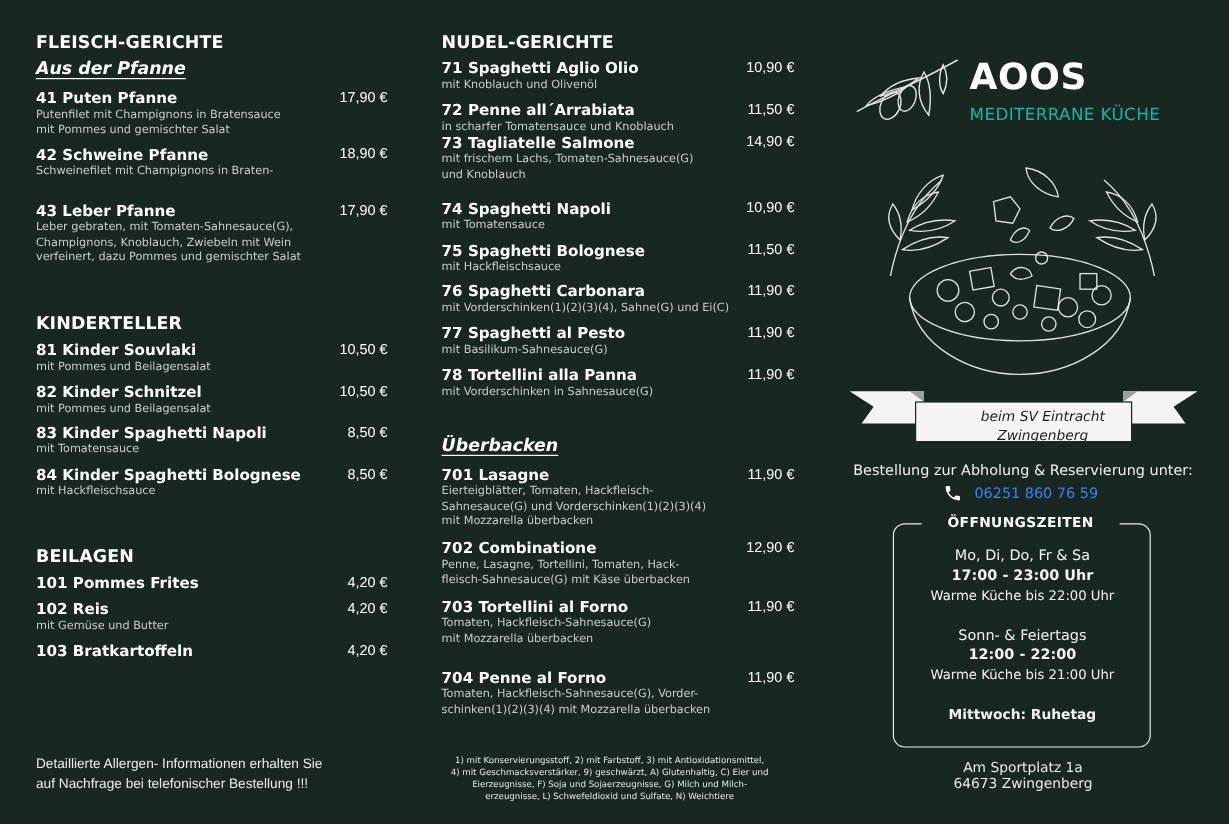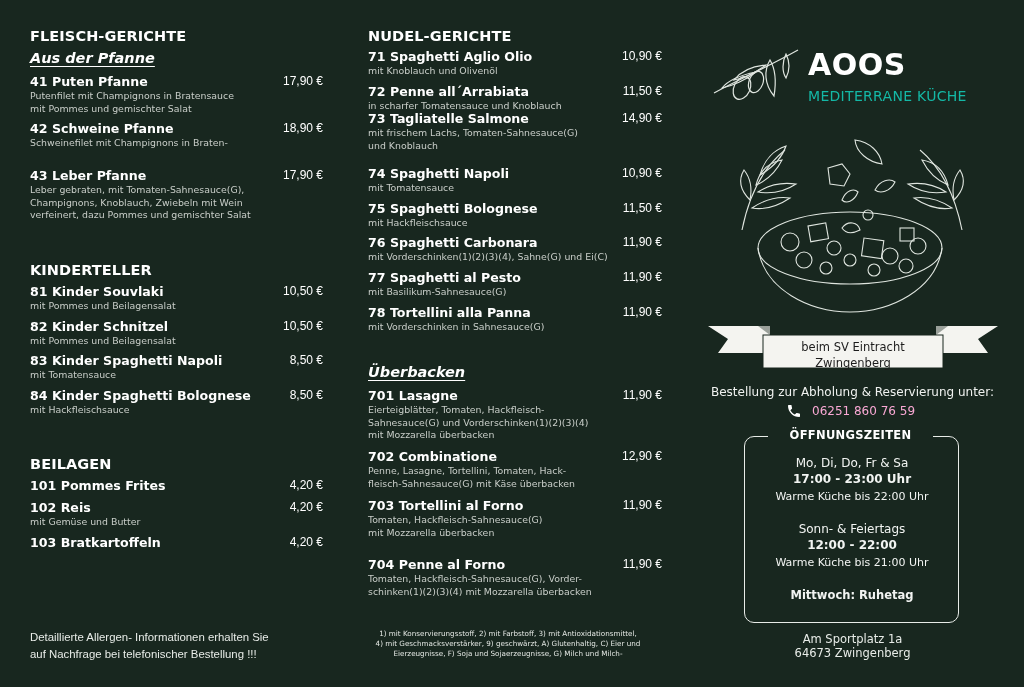--- a/index.html
+++ b/index.html
@@ -197,20 +197,21 @@
     <div class="item-name">704 Penne al Forno</div>
     <div class="item-price">11,90 €</div>
     <div class="item-desc">Tomaten, Hackfleisch-Sahnesauce(G), Vorder-</div>
     <div class="item-desc">schinken(1)(2)(3)(4) mit Mozzarella überbacken</div>
   </div>
 
   <div class="abs footnote" style="top:629px;left:-15px;width:310px;">
     <div>1) mit Konservierungsstoff, 2) mit Farbstoff, 3) mit Antioxidationsmittel,</div>
     <div>4) mit Geschmacksverstärker, 9) geschwärzt, A) Glutenhaltig, C) Eier und</div>
     <div>Eierzeugnisse, F) Soja und Sojaerzeugnisse, G) Milch und Milch-</div>
+    <div>erzeugnisse, L) Schwefeldioxid und Sulfate, N) Weichtiere</div>
   </div>
 </div>
 
 <div class="col col-right" style="height:687px;">
 
   <svg class="abs" style="top:48px;left:12px;" width="90" height="58" viewBox="0 0 90 58">
     <g fill="none" stroke="#dfe5df" stroke-width="1.2">
       <path d="M2 45 C25 32, 50 22, 86 2"></path>
       <path d="M10 40 C18 30, 34 26, 44 24 C34 32, 20 38, 10 40Z"></path>
       <path d="M22 32 C30 22, 42 18, 54 17 C44 24, 32 30, 22 32Z"></path>
@@ -264,31 +265,31 @@
     </g>
   </svg>
 
   <svg class="abs" style="top:323px;left:8px;" width="290" height="46" viewBox="0 0 290 46">
     <polygon points="0,3 62,3 62,30 10,30 20,16" fill="#f4f4f0"></polygon>
     <polygon points="290,3 228,3 228,30 280,30 270,16" fill="#f4f4f0"></polygon>
     <polygon points="50,3 62,12 62,3" fill="#9aa09a"></polygon>
     <polygon points="240,3 228,12 228,3" fill="#9aa09a"></polygon>
     <rect x="55" y="12" width="180" height="33" fill="#f4f4f0" stroke="#18271f" stroke-width="1"></rect>
   </svg>
-  <div class="abs banner-text" style="top:339px;left:63px;width:180px;">
+  <div class="abs banner-text" style="top:339px;left:79px;width:180px;font-style:italic;">
     <div>beim SV Eintracht</div>
     <div>Zwingenberg</div>
   </div>
 
   <div class="abs center-text" style="top:385px;left:0;width:305px;font-size:12px;color:#f0f2f0;">Bestellung zur Abholung &amp; Reservierung unter:</div>
   <div class="abs" style="top:403px;left:86px;display:flex;align-items:center;gap:10px;">
     <svg width="16" height="16" viewBox="0 0 24 24">
       <path fill="#ffffff" d="M6.6 10.8c1.4 2.8 3.8 5.1 6.6 6.6l2.2-2.2c.3-.3.7-.4 1-.2 1.1.4 2.3.6 3.6.6.6 0 1 .4 1 1V20c0 .6-.4 1-1 1C10.6 21 3 13.4 3 4c0-.6.4-1 1-1h3.5c.6 0 1 .4 1 1 0 1.3.2 2.5.6 3.6.1.3 0 .7-.2 1L6.6 10.8z"></path>
     </svg>
-    <span style="font-family:'DejaVu Sans',sans-serif;font-size:12px;color:#f9a8d4;">06251 860 76 59</span>
+    <span style="font-family:'DejaVu Sans',sans-serif;font-size:12px;color:#3b82f6;">06251 860 76 59</span>
   </div>
 
   <div class="abs" style="top:436px;left:44px;width:213px;height:185px;border:1.5px solid #e8ece8;border-radius:10px;"></div>
   <div class="abs center-text" style="top:428px;left:68px;width:165px;background:#18271f;font-weight:bold;font-size:11.5px;color:#fff;letter-spacing:0.3px;">ÖFFNUNGSZEITEN</div>
   <div class="abs center-text" style="top:455px;left:44px;width:216px;color:#f2f4f2;">
     <div style="font-size:12px;line-height:16px;">Mo, Di, Do, Fr &amp; Sa</div>
     <div style="font-size:12px;line-height:17px;font-weight:bold;">17:00 - 23:00 Uhr</div>
     <div style="font-size:11px;line-height:17px;">Warme Küche bis 22:00 Uhr</div>
     <div style="height:16px;"></div>
     <div style="font-size:12px;line-height:16px;">Sonn- &amp; Feiertags</div>

